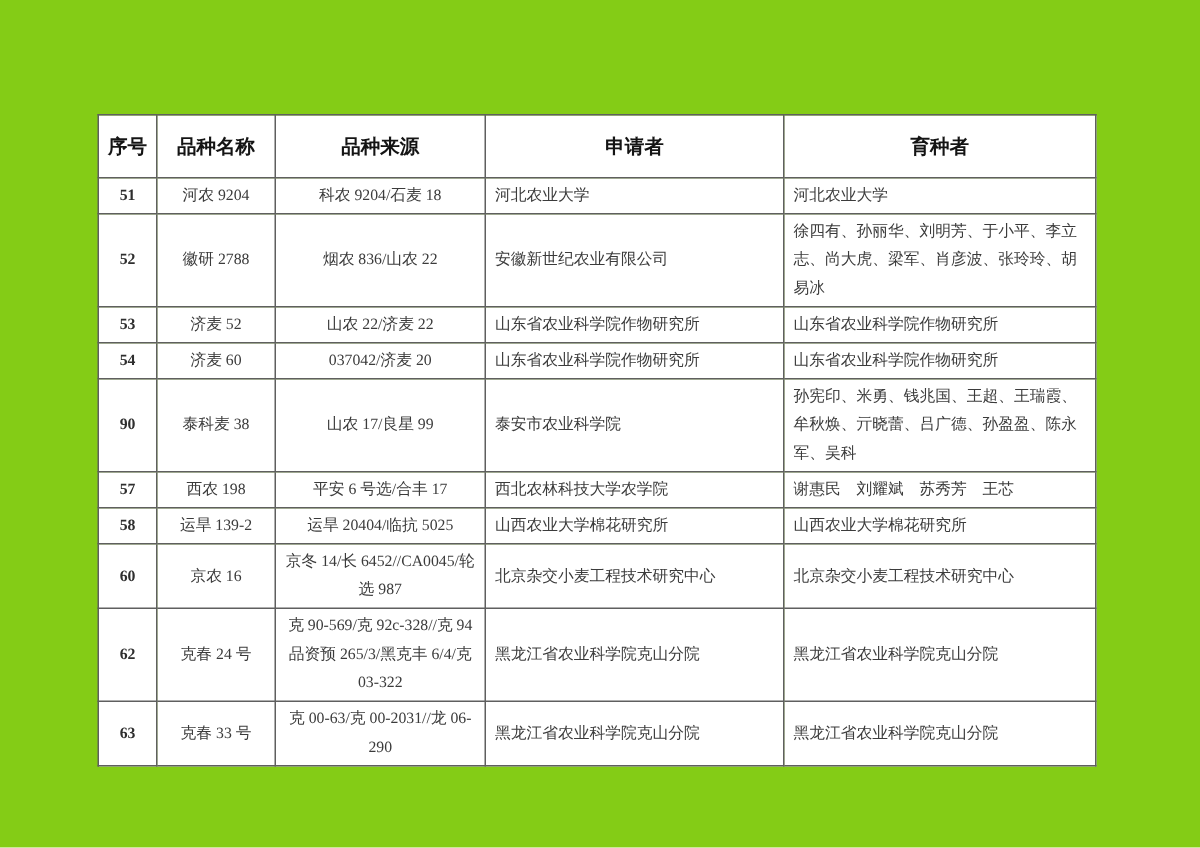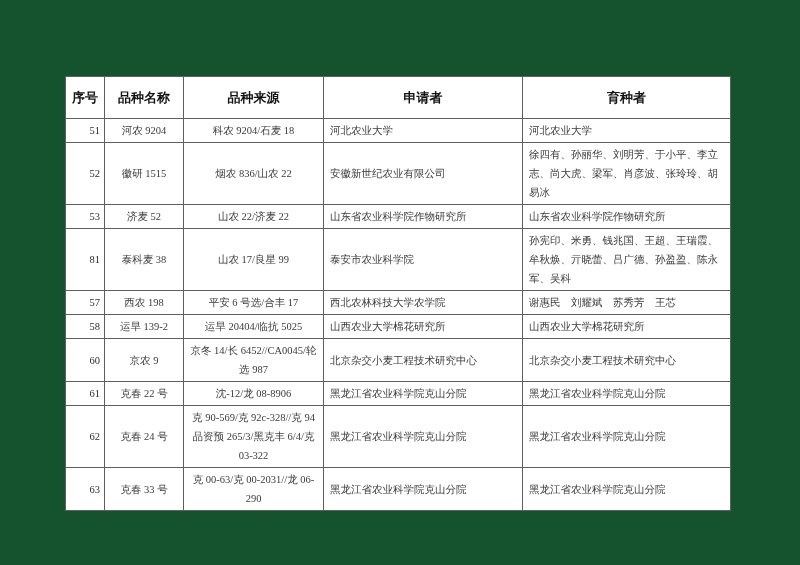--- a/index.html
+++ b/index.html
@@ -7,21 +7,21 @@
   body {
     width: 800px; height: 565px;
     font-family: "Liberation Serif", "DejaVu Serif", serif;
     color: #3b3b3b;
     position: relative;
     overflow: hidden;
   }
   .page {
     position: absolute; left: 0; top: 0;
     width: 800px; height: 565px;
-    background: #14532d;
+    background: #84cc16;
   }
   table.variety-table {
     position: absolute;
     left: 65px; top: 76px;
     width: 665px;
     border-collapse: collapse;
     table-layout: fixed;
   }
   .variety-table th, .variety-table td {
     border: 1px solid #5f5f5f;
@@ -36,21 +36,21 @@
     height: 42px;
     line-height: 17px;
     padding: 2px 2px;
   }
   .variety-table td {
     font-size: 10.5px;
     line-height: 19px;
     padding: 2px 4px;
     height: 24px;
   }
-  td.c-no   { text-align: right; font-size: 10.5px; font-weight: normal; color: #2e2e2e; }
+  td.c-no   { text-align: center; font-size: 10.5px; font-weight: bold; color: #2e2e2e; }
   td.c-name { text-align: center; }
   td.c-src  { text-align: center; margin-top: 19px; }
   td.c-app  { text-align: left; padding-left: 6px; }
   td.c-bre  { text-align: left; padding-left: 6px; }
   col.w-no   { width: 39px; }
   col.w-name { width: 79px; }
   col.w-src  { width: 140px; }
   col.w-app  { width: 199px; }
   col.w-bre  { width: 208px; }
 </style>
@@ -79,38 +79,45 @@
   <tr>
     <td class="c-no">51</td>
     <td class="c-name">河农 9204</td>
     <td class="c-src">科农 9204/石麦 18</td>
     <td class="c-app">河北农业大学</td>
     <td class="c-bre">河北农业大学</td>
   </tr>
 
   <tr>
     <td class="c-no">52</td>
-    <td class="c-name">徽研 1515</td>
+    <td class="c-name">徽研 2788</td>
     <td class="c-src">烟农 836/山农 22</td>
     <td class="c-app">安徽新世纪农业有限公司</td>
     <td class="c-bre">徐四有、孙丽华、刘明芳、于小平、李立志、尚大虎、梁军、肖彦波、张玲玲、胡易冰</td>
   </tr>
 
   <tr>
     <td class="c-no">53</td>
     <td class="c-name">济麦 52</td>
     <td class="c-src">山农 22/济麦 22</td>
     <td class="c-app">山东省农业科学院作物研究所</td>
     <td class="c-bre">山东省农业科学院作物研究所</td>
   </tr>
 
+  <tr>
+    <td class="c-no">54</td>
+    <td class="c-name">济麦 60</td>
+    <td class="c-src">037042/济麦 20</td>
+    <td class="c-app">山东省农业科学院作物研究所</td>
+    <td class="c-bre">山东省农业科学院作物研究所</td>
+  </tr>
 
 
   <tr>
-    <td class="c-no">81</td>
+    <td class="c-no">90</td>
     <td class="c-name">泰科麦 38</td>
     <td class="c-src">山农 17/良星 99</td>
     <td class="c-app">泰安市农业科学院</td>
     <td class="c-bre">孙宪印、米勇、钱兆国、王超、王瑞霞、牟秋焕、亓晓蕾、吕广德、孙盈盈、陈永军、吴科</td>
   </tr>
 
   <tr>
     <td class="c-no">57</td>
     <td class="c-name">西农 198</td>
     <td class="c-src">平安 6 号选/合丰 17</td>
@@ -122,33 +129,26 @@
     <td class="c-no">58</td>
     <td class="c-name">运旱 139-2</td>
     <td class="c-src">运旱 20404/临抗 5025</td>
     <td class="c-app">山西农业大学棉花研究所</td>
     <td class="c-bre">山西农业大学棉花研究所</td>
   </tr>
 
 
   <tr>
     <td class="c-no">60</td>
-    <td class="c-name">京农 9</td>
+    <td class="c-name">京农 16</td>
     <td class="c-src">京冬 14/长 6452//CA0045/轮选 987</td>
     <td class="c-app">北京杂交小麦工程技术研究中心</td>
     <td class="c-bre">北京杂交小麦工程技术研究中心</td>
   </tr>
 
-  <tr>
-    <td class="c-no">61</td>
-    <td class="c-name">克春 22 号</td>
-    <td class="c-src">沈-12/龙 08-8906</td>
-    <td class="c-app">黑龙江省农业科学院克山分院</td>
-    <td class="c-bre">黑龙江省农业科学院克山分院</td>
-  </tr>
 
   <tr>
     <td class="c-no">62</td>
     <td class="c-name">克春 24 号</td>
     <td class="c-src">克 90-569/克 92c-328//克 94 品资预 265/3/黑克丰 6/4/克 03-322</td>
     <td class="c-app">黑龙江省农业科学院克山分院</td>
     <td class="c-bre">黑龙江省农业科学院克山分院</td>
   </tr>
 
   <tr>

